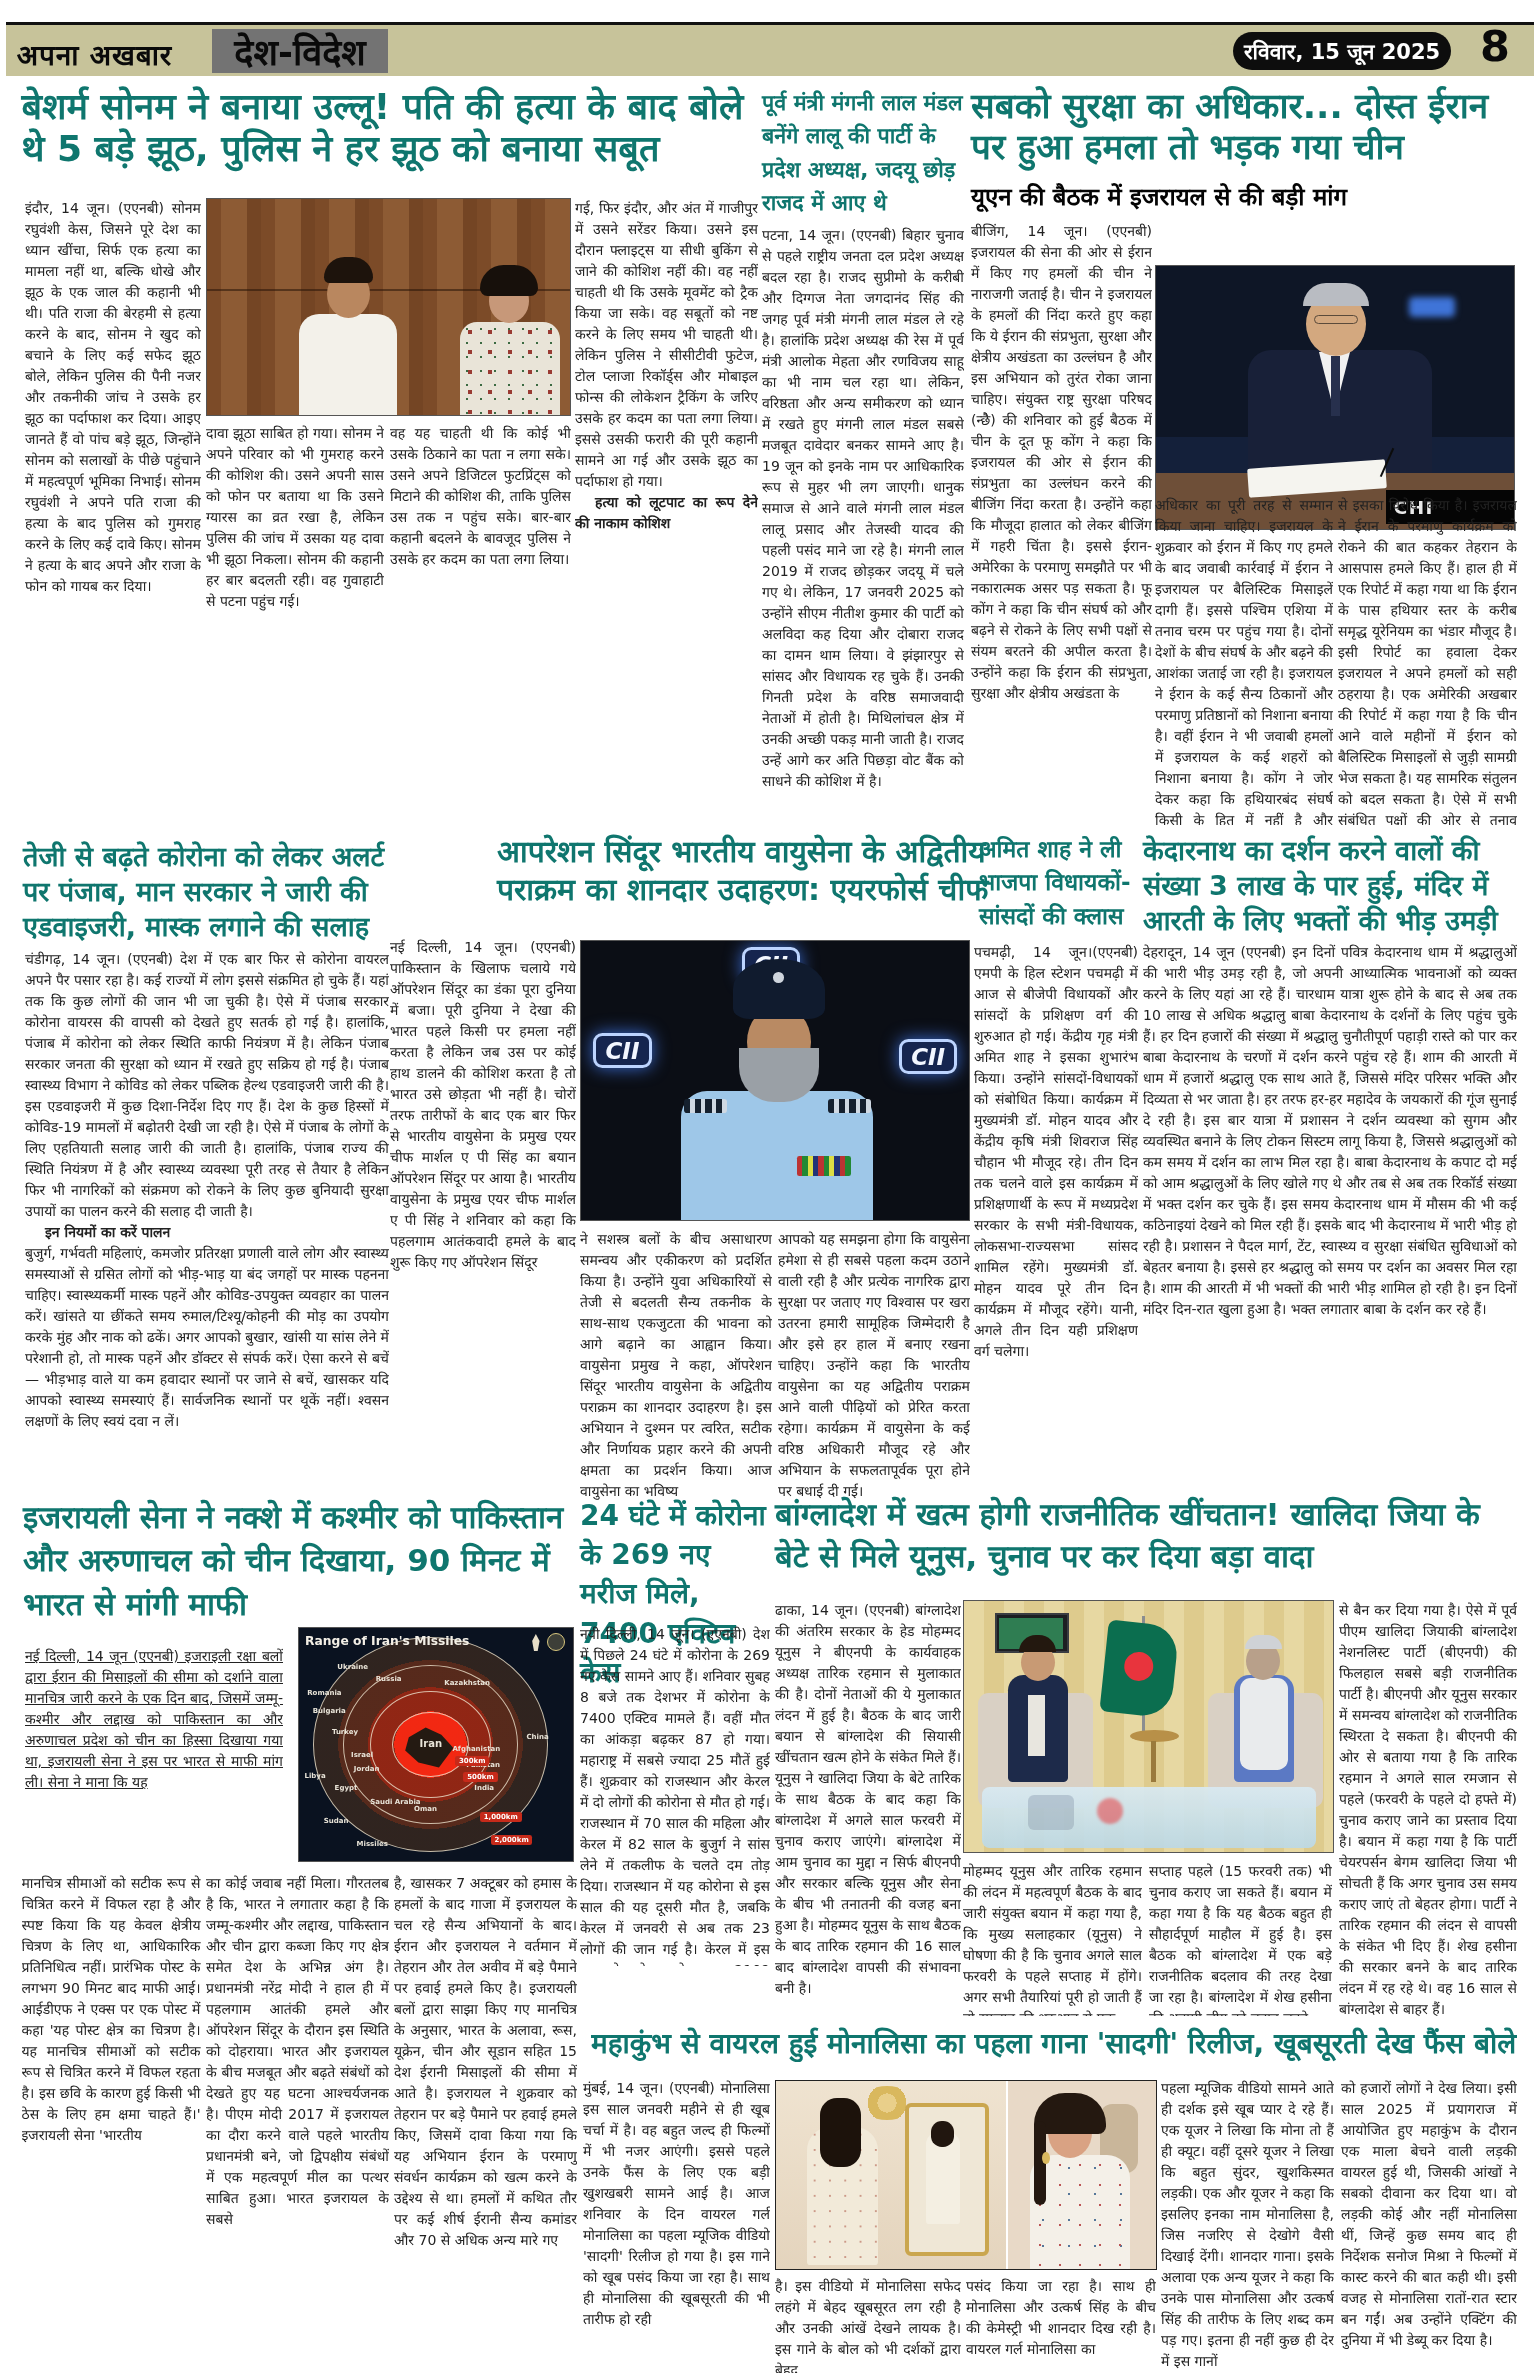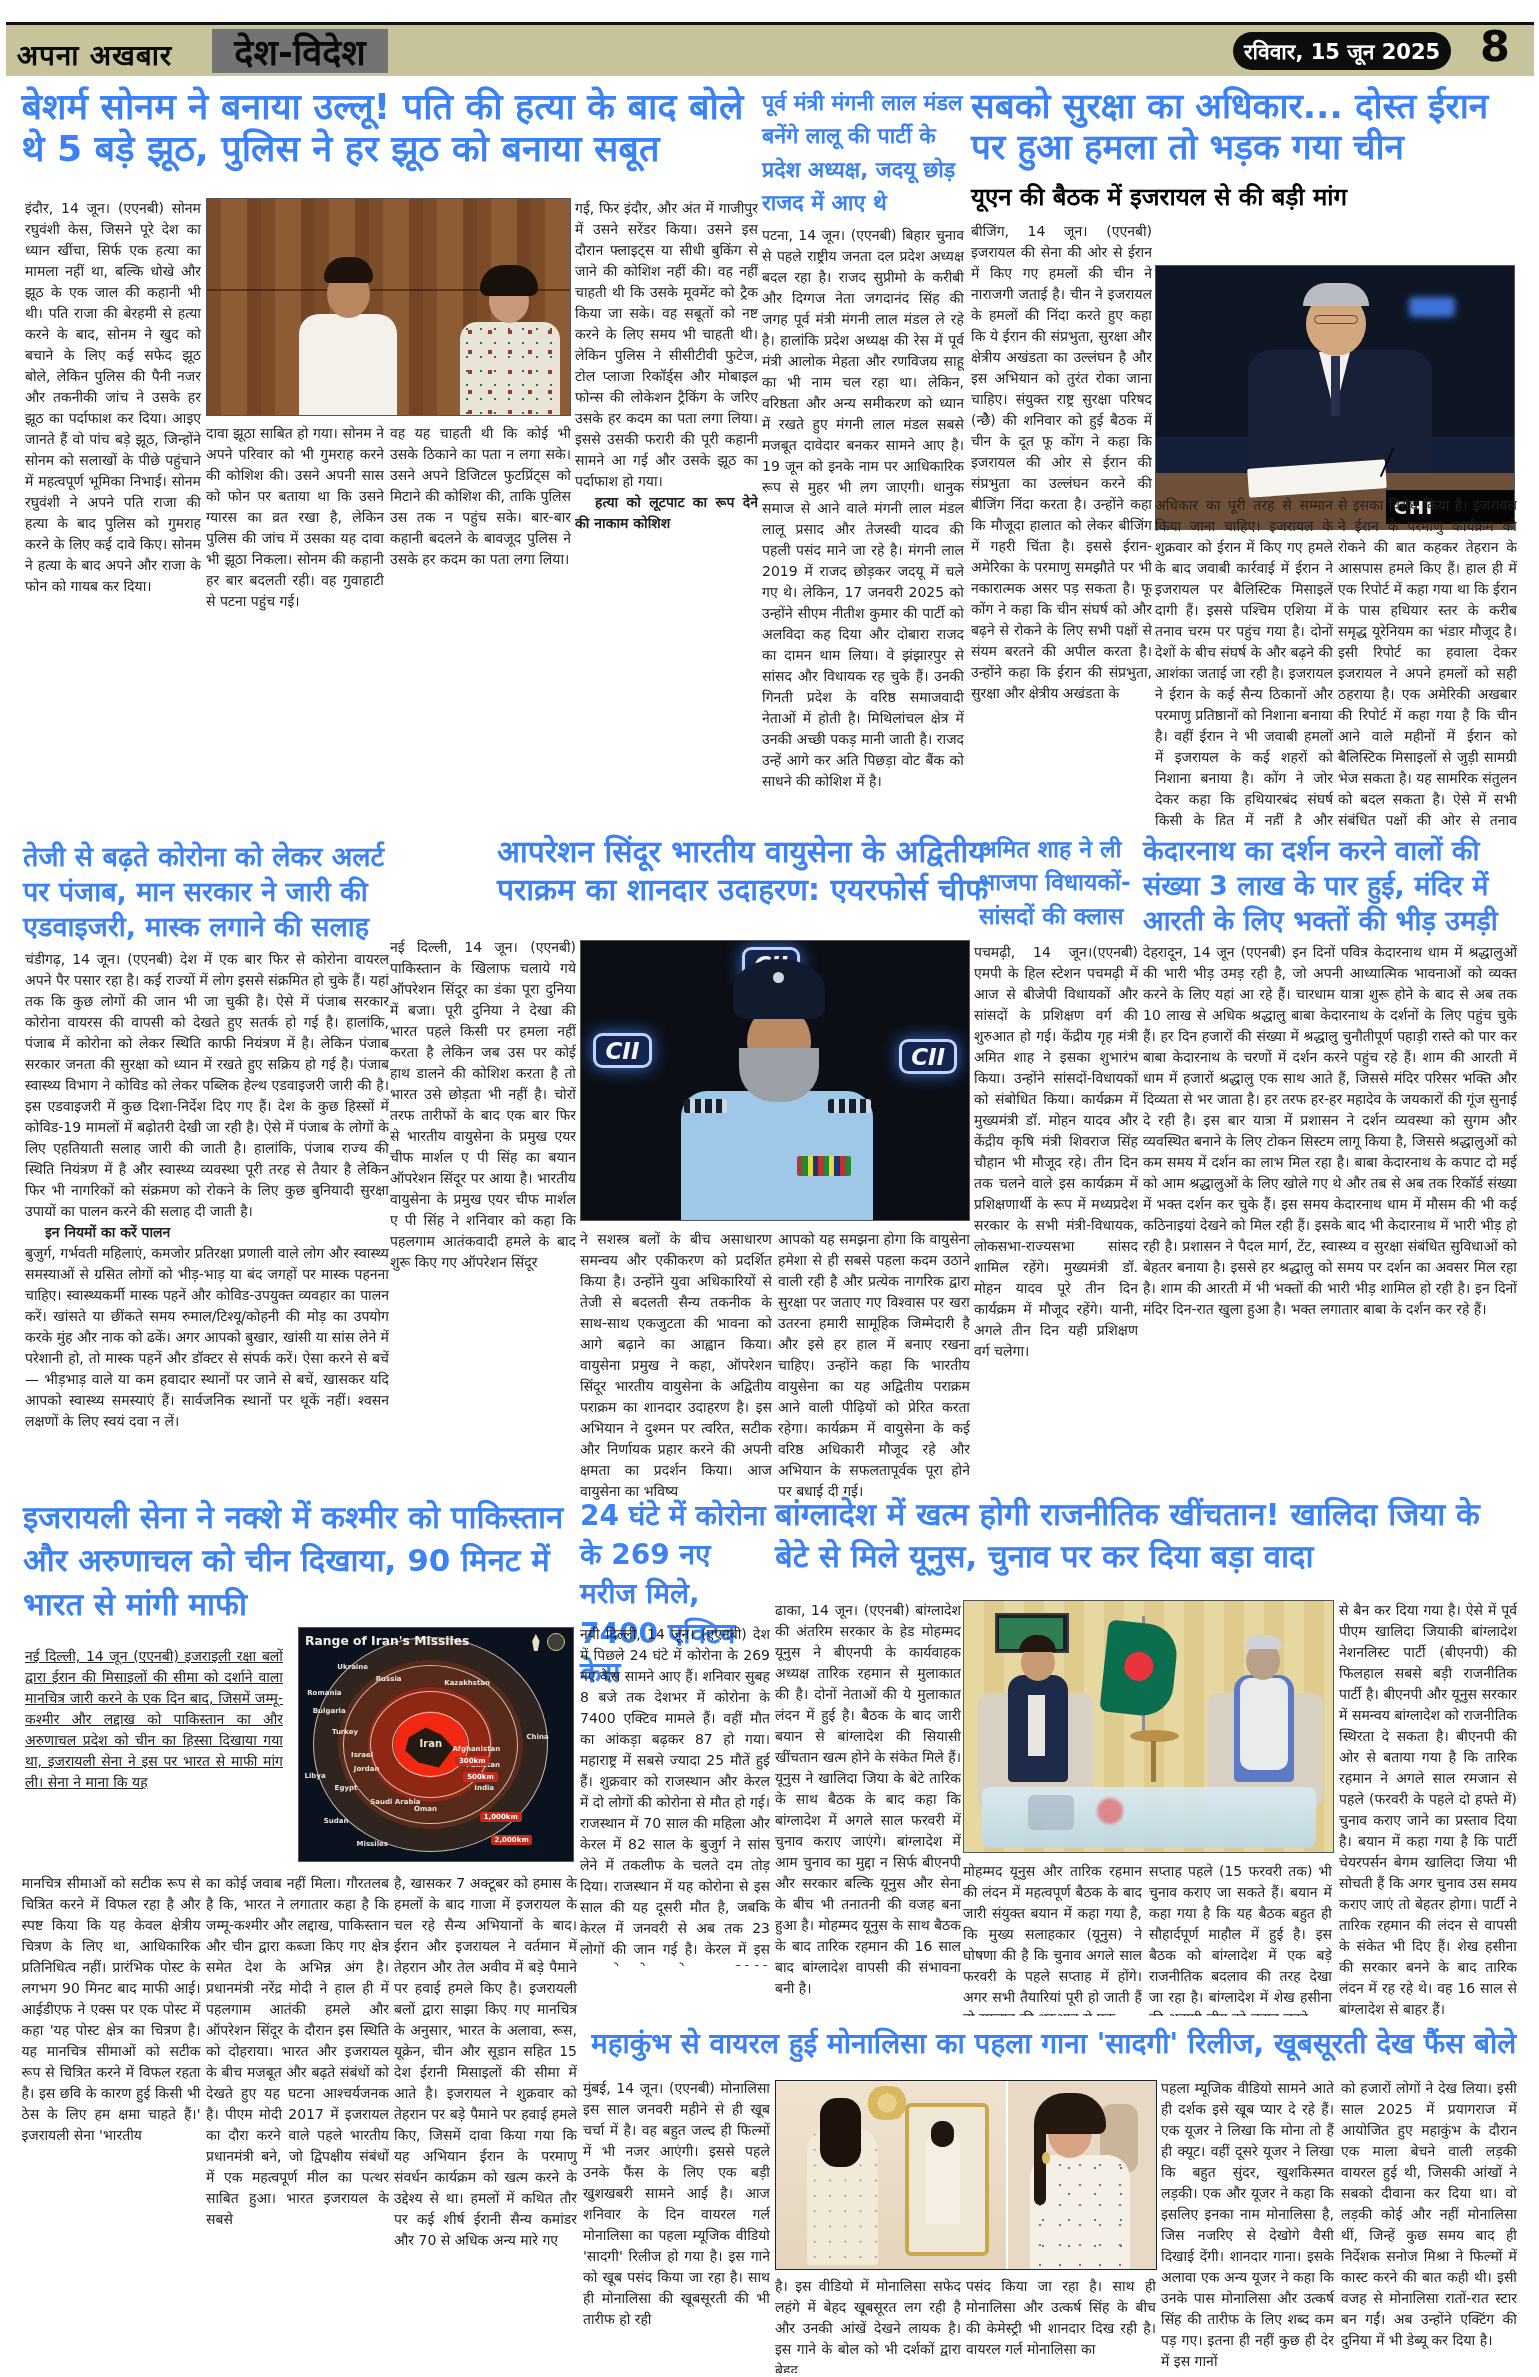--- a/index.html
+++ b/index.html
@@ -9,21 +9,21 @@
   .abs { position:absolute; }
   
   .band { background:#c7c39a; border-top:3.1px solid #111; }
   .masthead { font-size:28px; font-weight:800; color:#0a0a0a; letter-spacing:0.8px; }
   .section-box { background:#737373; display:flex; align-items:center; justify-content:center;
                  font-size:36px; font-weight:700; color:#0a0a0a; }
   .date-badge { background:#0d0d0d; border-radius:21.5px; display:flex; align-items:center;
                 justify-content:center; color:#fff; font-size:21px; font-weight:700; }
   .page-num { font-size:43px; font-weight:800; color:#0a0a0a; }
   
-  .hl { font-weight:800; color:#3b82f6; letter-spacing:0; }
+  .hl { font-weight:800; color:#0f766e; letter-spacing:0; }
   .sub { font-weight:800; color:#040404; }
   .bodycol { font-size:14px; line-height:1.5; text-align:justify; color:#222; overflow:hidden; }
   .inlinesub { font-weight:700; text-indent:20px; }
   
   .photo { overflow:hidden; border:0.8px solid #555; }
   .wood { background:repeating-linear-gradient(90deg,#7c4b28 0 14px,#8d5b34 14px 40px,#744524 40px 54px); }
   .seam { background:rgba(40,20,8,.55); }
   .skin { border-radius:50%; }
   .un-bg { background:linear-gradient(180deg,#0e1626 0 65%,#14203a 65% 100%); }
   .nameplate { background:#050505; color:#e9e9e9; font-weight:800; letter-spacing:1.5px;

